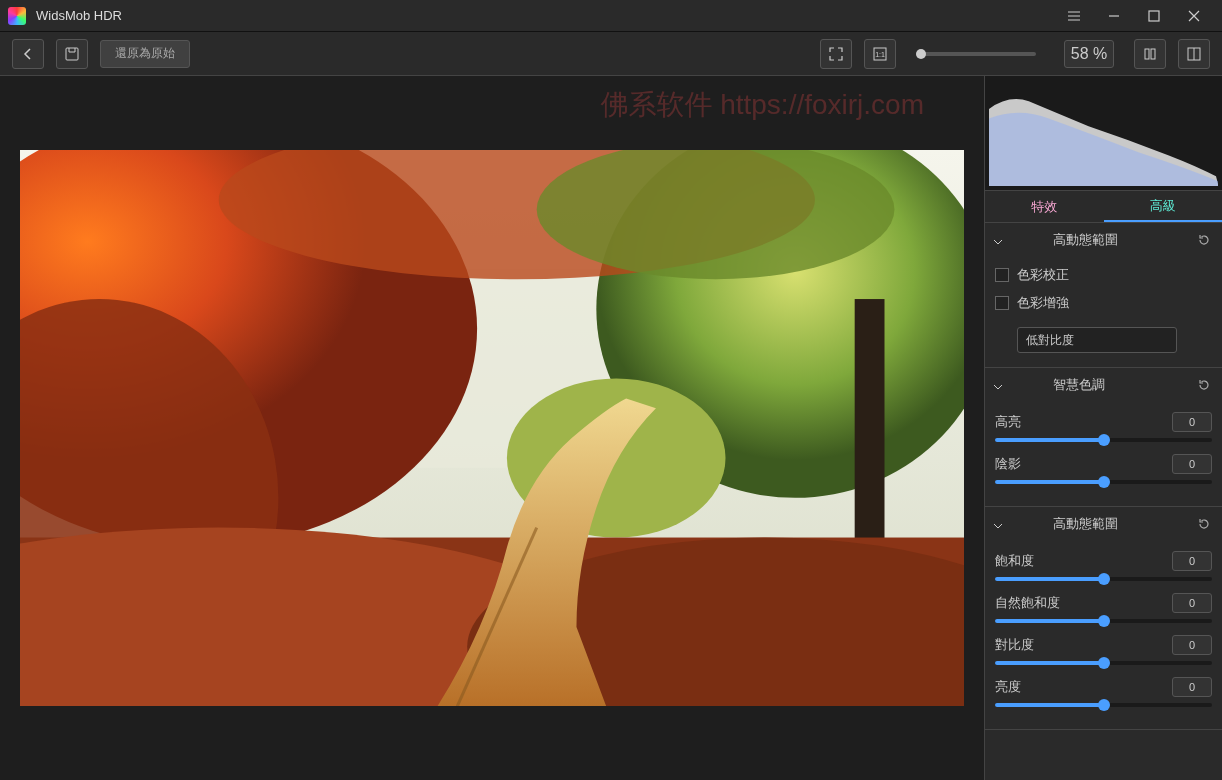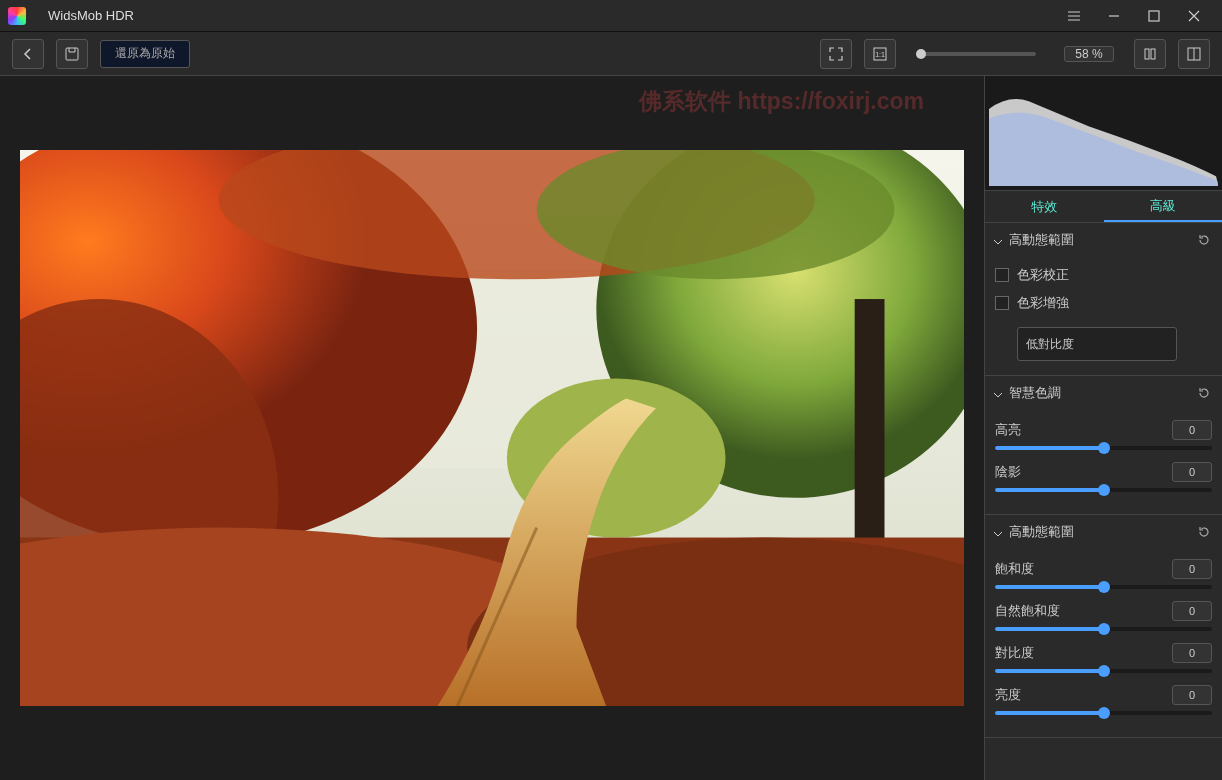--- a/index.html
+++ b/index.html
@@ -1,70 +1,70 @@
 <!DOCTYPE html>
 <html><head>
 <meta charset="utf-8">
 <style>
 * { margin: 0; padding: 0; box-sizing: border-box; font-family: "Segoe UI", Arial, sans-serif; }
 body { background: #1a1a1a; width: 1222px; height: 780px; overflow: hidden; color: #ccc; font-size: 13px; }
 
 
-.titlebar { height: 32px; background: #2a2a2a; display: flex; align-items: center; padding: 0 8px; border-bottom: 1px solid #111; gap: 12px; }
+.titlebar { height: 32px; background: #2a2a2a; display: flex; align-items: center; padding: 0 8px; border-bottom: 1px solid #111; }
 .app-logo { width: 18px; height: 18px; margin-right: 10px; background: conic-gradient(from 0deg, #ff3b3b, #ffb83b, #3bff6b, #3bb8ff, #8b3bff, #ff3b9b, #ff3b3b); border-radius: 3px; }
 .app-title { flex: 1; font-size: 13px; color: #ddd; }
 .win-controls { display: flex; gap: 0; }
 .win-btn { width: 40px; height: 28px; display: flex; align-items: center; justify-content: center; color: #ccc; cursor: pointer; }
 .win-btn svg { width: 14px; height: 14px; }
 
 
 .toolbar { height: 44px; background: #2a2a2a; display: flex; align-items: center; padding: 0 12px; border-bottom: 1px solid #444; gap: 12px; }
 .tb-btn { width: 32px; height: 30px; display: flex; align-items: center; justify-content: center; background: #333; border: 1px solid #555; border-radius: 3px; cursor: pointer; color: #ccc; }
-.tb-text-btn { height: 28px; padding: 0 14px; display: flex; align-items: center; background: #0f172a; border: 1px solid #555; border-radius: 3px; cursor: pointer; color: #aaa; font-size: 12px; }
+.tb-text-btn { height: 28px; padding: 0 14px; display: flex; align-items: center; background: #404040; border: 1px solid #555; border-radius: 3px; cursor: pointer; color: #aaa; font-size: 12px; }
 .tb-spacer { flex: 1; }
 .zoom-slider-track { width: 120px; height: 4px; background: #555; border-radius: 2px; position: relative; margin: 0 8px; }
 .zoom-slider-thumb { width: 10px; height: 10px; background: #ccc; border-radius: 50%; position: absolute; top: -3px; left: 0; }
-.zoom-value { width: 50px; height: 16px; background: #333; border: 1px solid #555; border-radius: 3px; display: flex; align-items: center; justify-content: center; font-size: 12px; margin: 0 8px; }
+.zoom-value { width: 50px; height: 28px; background: #333; border: 1px solid #555; border-radius: 3px; display: flex; align-items: center; justify-content: center; font-size: 16px; margin: 0 8px; }
 
 
 .main { display: flex; height: calc(780px - 76px); }
 .canvas { flex: 1; background: #1e1e1e; display: flex; align-items: center; justify-content: center; position: relative; padding: 20px; }
 .image-preview { max-width: 100%; max-height: 100%; }
 
 
 .sidebar { width: 238px; background: #2a2a2a; border-left: 1px solid #444; display: flex; flex-direction: column; overflow-y: auto; }
 .histogram { height: 115px; background: #1a1a1a; border-bottom: 1px solid #444; padding: 4px; position: relative; }
 .histogram svg { width: 100%; height: 100%; }
 
 .tabs { display: flex; height: 32px; border-bottom: 1px solid #444; }
-.tab { flex: 1; display: flex; align-items: center; justify-content: center; cursor: pointer; font-size: 13px; color: #5eead4; }
+.tab { flex: 1; display: flex; align-items: center; justify-content: center; cursor: pointer; font-size: 13px; color: #f9a8d4; }
 .tab.active { color: #5eead4; border-bottom: 2px solid #4a9eff; }
 
 .section { border-bottom: 1px solid #444; }
-.section-header { height: 34px; display: flex; align-items: center; padding: 0 8px; cursor: pointer; }
+.section-header { height: 34px; display: flex; align-items: center; padding: 0 8px; cursor: pointer; gap: 44px; }
 .section-header .arrow { width: 10px; height: 10px; margin-right: 6px; }
 .section-header .arrow svg { width: 100%; height: 100%; }
 .section-title { flex: 1; font-size: 13px; }
 .reset-btn { width: 20px; height: 20px; display: flex; align-items: center; justify-content: center; cursor: pointer; }
 .reset-btn svg { width: 14px; height: 14px; }
 .section-body { padding: 4px 10px 10px 10px; }
 
 .checkbox-row { display: flex; align-items: center; height: 28px; gap: 8px; }
 .checkbox { width: 14px; height: 14px; border: 1px solid #666; background: #222; cursor: pointer; }
 .select-row { margin: 4px 0 4px 22px; }
-.select-box { height: 26px; background: #222; border: 1px solid #555; border-radius: 3px; display: flex; align-items: center; padding: 16px 8px; cursor: pointer; font-size: 12px; width: 160px; }
+.select-box { height: 26px; background: #222; border: 1px solid #555; border-radius: 3px; display: flex; align-items: center; padding: 8px 8px; cursor: pointer; font-size: 12px; width: 160px; }
 
 .slider-group { margin: 6px 0 12px 0; }
 .slider-label-row { display: flex; align-items: center; justify-content: space-between; margin-bottom: 6px; }
 .slider-value { width: 40px; height: 20px; background: #333; border: 1px solid #555; border-radius: 3px; display: flex; align-items: center; justify-content: center; font-size: 11px; color: #ccc; }
 .slider-track { width: 100%; height: 4px; background: #1a1a1a; border-radius: 2px; position: relative; cursor: pointer; }
 .slider-fill { height: 100%; background: #4a9eff; border-radius: 2px; width: 50%; }
 .slider-thumb { width: 12px; height: 12px; background: #4a9eff; border-radius: 50%; position: absolute; top: -4px; transform: translateX(-50%); }
 
-.watermark { position: absolute; font-size: 23px; font-weight: 700; color: rgba(255,80,80,0.25); pointer-events: none; }
+.watermark { position: absolute; font-size: 28px; font-weight: 400; color: rgba(255,80,80,0.25); pointer-events: none; }
 </style>
 </head>
 <body>
 
 <div class="titlebar">
   <div class="app-logo"></div>
   <div class="app-title">WidsMob HDR</div>
   <div class="win-controls">
     <div class="win-btn">
       <svg viewBox="0 0 14 14">

